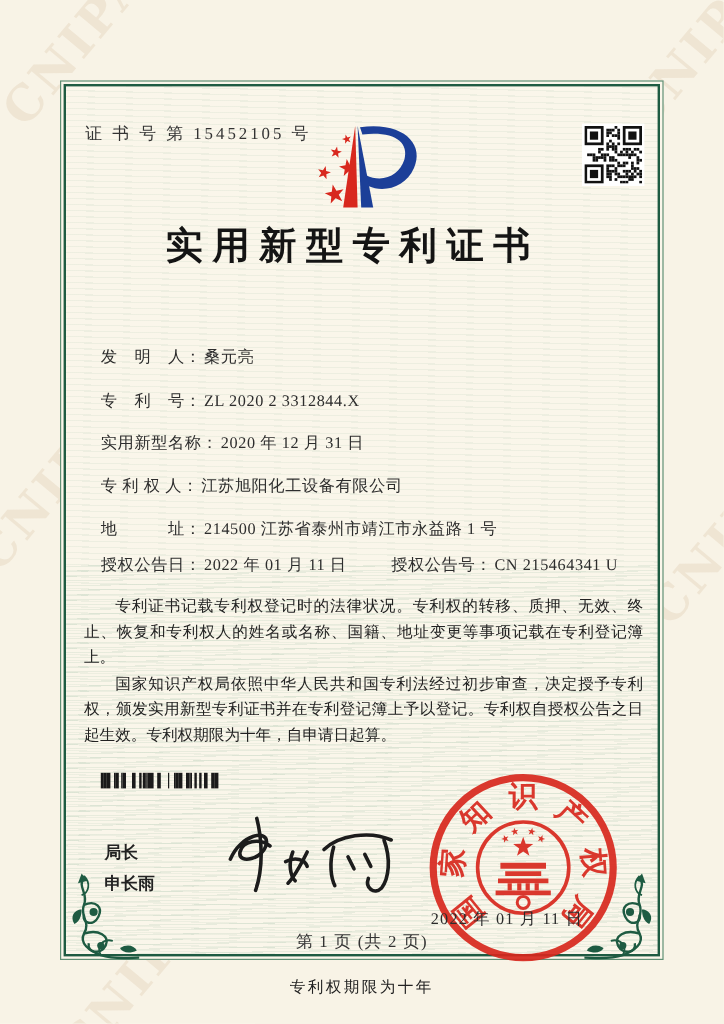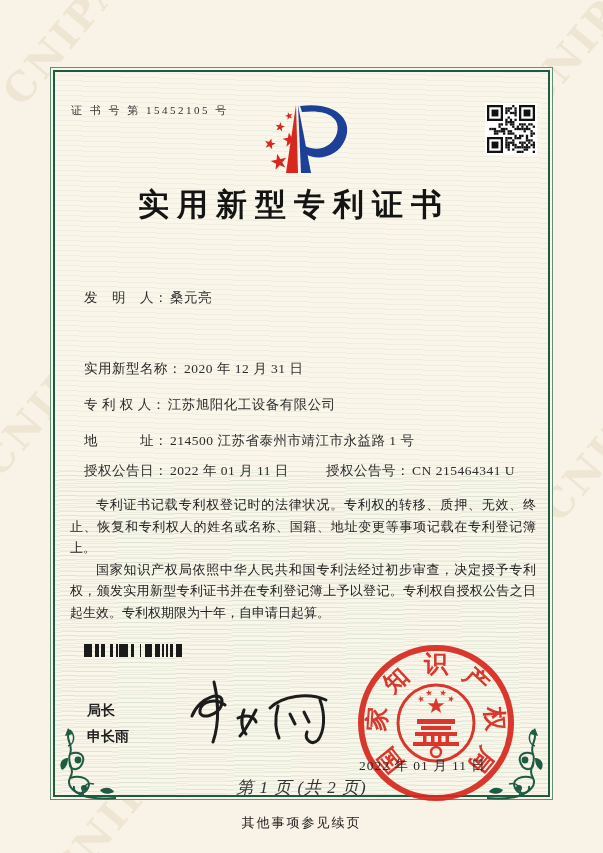--- a/index.html
+++ b/index.html
@@ -47,21 +47,21 @@
       repeating-linear-gradient(-1deg, rgba(120,168,138,0.14) 0 1px, rgba(0,0,0,0) 1px 4px);
     pointer-events:none;
   }
   .corner-orn{position:absolute;width:78px;height:78px;}
   .corner-orn.bl{left:40px;top:726px;}
   .corner-orn.br{right:40px;top:726px;transform:scaleX(-1);}
 
   
   .cert-no{
     position:absolute;left:71px;top:103px;
-    font-size:11px;letter-spacing:2.5px;color:#333;
+    font-size:14px;letter-spacing:2.5px;color:#333;
   }
   .logo{position:absolute;left:238px;top:100px;width:126px;height:76px;}
   .qr{position:absolute;left:485px;top:103px;width:48px;height:48px;background:#fff;padding:2px;}
   .title{
     position:absolute;left:0;top:184px;width:588px;
     text-align:center;font-size:31px;font-weight:bold;
     letter-spacing:8px;color:#141414;
   }
 
   
@@ -97,21 +97,21 @@
 
   
   .seal{position:absolute;left:354px;top:641px;width:164px;height:164px;}
   .seal-date{
     position:absolute;left:359px;top:757px;
     font-size:13.5px;color:#2b2b2b;letter-spacing:1px;z-index:5;
   }
 
   .page-info{
     position:absolute;left:0;top:776px;width:603px;text-align:center;
-    font-size:17px;color:#333;letter-spacing:1px;font-style:italic;
+    font-size:14px;color:#333;letter-spacing:1px;
   }
   .footer-note{
     position:absolute;left:0;top:814px;width:603px;text-align:center;
     font-size:13px;color:#222;letter-spacing:2px;
   }
 </style>
 </head>
 <body>
 
 <div class="page">
@@ -309,20 +309,23 @@
       <rect x="0" y="14" width="7" height="7" fill="#111"></rect>
       <rect x="1" y="15" width="5" height="5" fill="#fff"></rect>
       <rect x="2" y="16" width="3" height="3" fill="#111"></rect>
     </svg>
 
   <div class="title">实用新型专利证书</div>
 
   <div class="field-row" style="top:289px;">
     <span class="field-label">发　明　人：</span><span class="field-value">桑元亮</span>
   </div>
+  <div class="field-row" style="top:325px;">
+    <span class="field-label">专　利　号：</span><span class="field-value">ZL 2020 2 3312844.X</span>
+  </div>
   <div class="field-row" style="top:360px;">
     <span class="field-label">实用新型名称：</span><span class="field-value">2020 年 12 月 31 日</span>
   </div>
   <div class="field-row" style="top:396px;">
     <span class="field-label">专 利 权 人：</span><span class="field-value">江苏旭阳化工设备有限公司</span>
   </div>
   <div class="field-row" style="top:432px;">
     <span class="field-label">地　　　址：</span><span class="field-value">214500 江苏省泰州市靖江市永益路 1 号</span>
   </div>
   <div class="field-row" style="top:462px;">
@@ -439,15 +442,15 @@
     </g>
     <defs>
       <path id="star2" d="M0,-8 L1.88,-2.59 L7.61,-2.47 L3.04,0.99 L4.70,6.47 L0,3.2 L-4.70,6.47 L-3.04,0.99 L-7.61,-2.47 L-1.88,-2.59 Z"></path>
     </defs>
   </svg>
 
   <div class="seal-date">2022 年 01 月 11 日</div>
 
   <div class="page-info">第 1 页 (共 2 页)</div>
 
-  <div class="footer-note">其他事项参见续页</div>
+  <div class="footer-note">专利权期限为十年</div>
 
 </div>
 
 </body></html>

